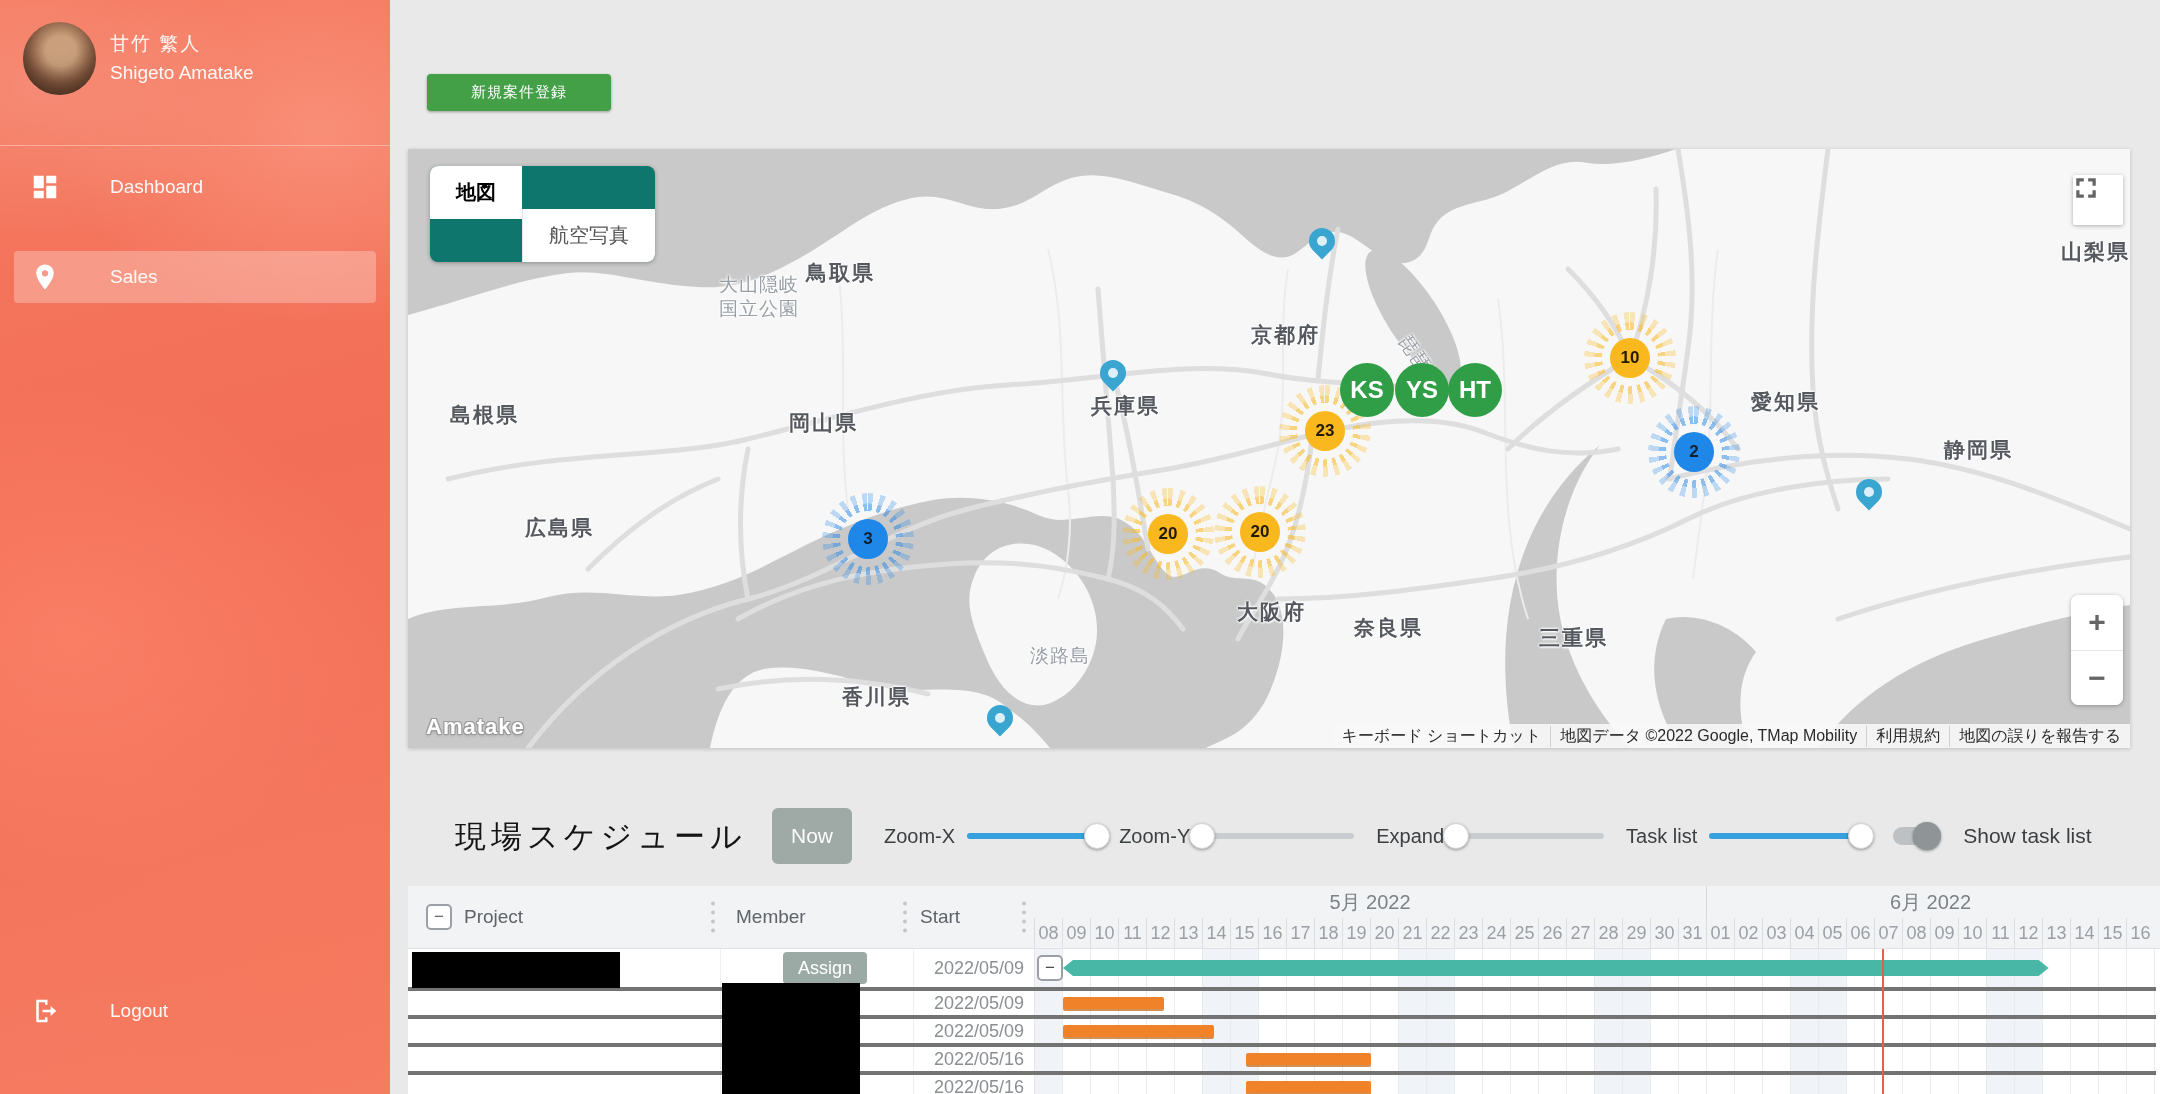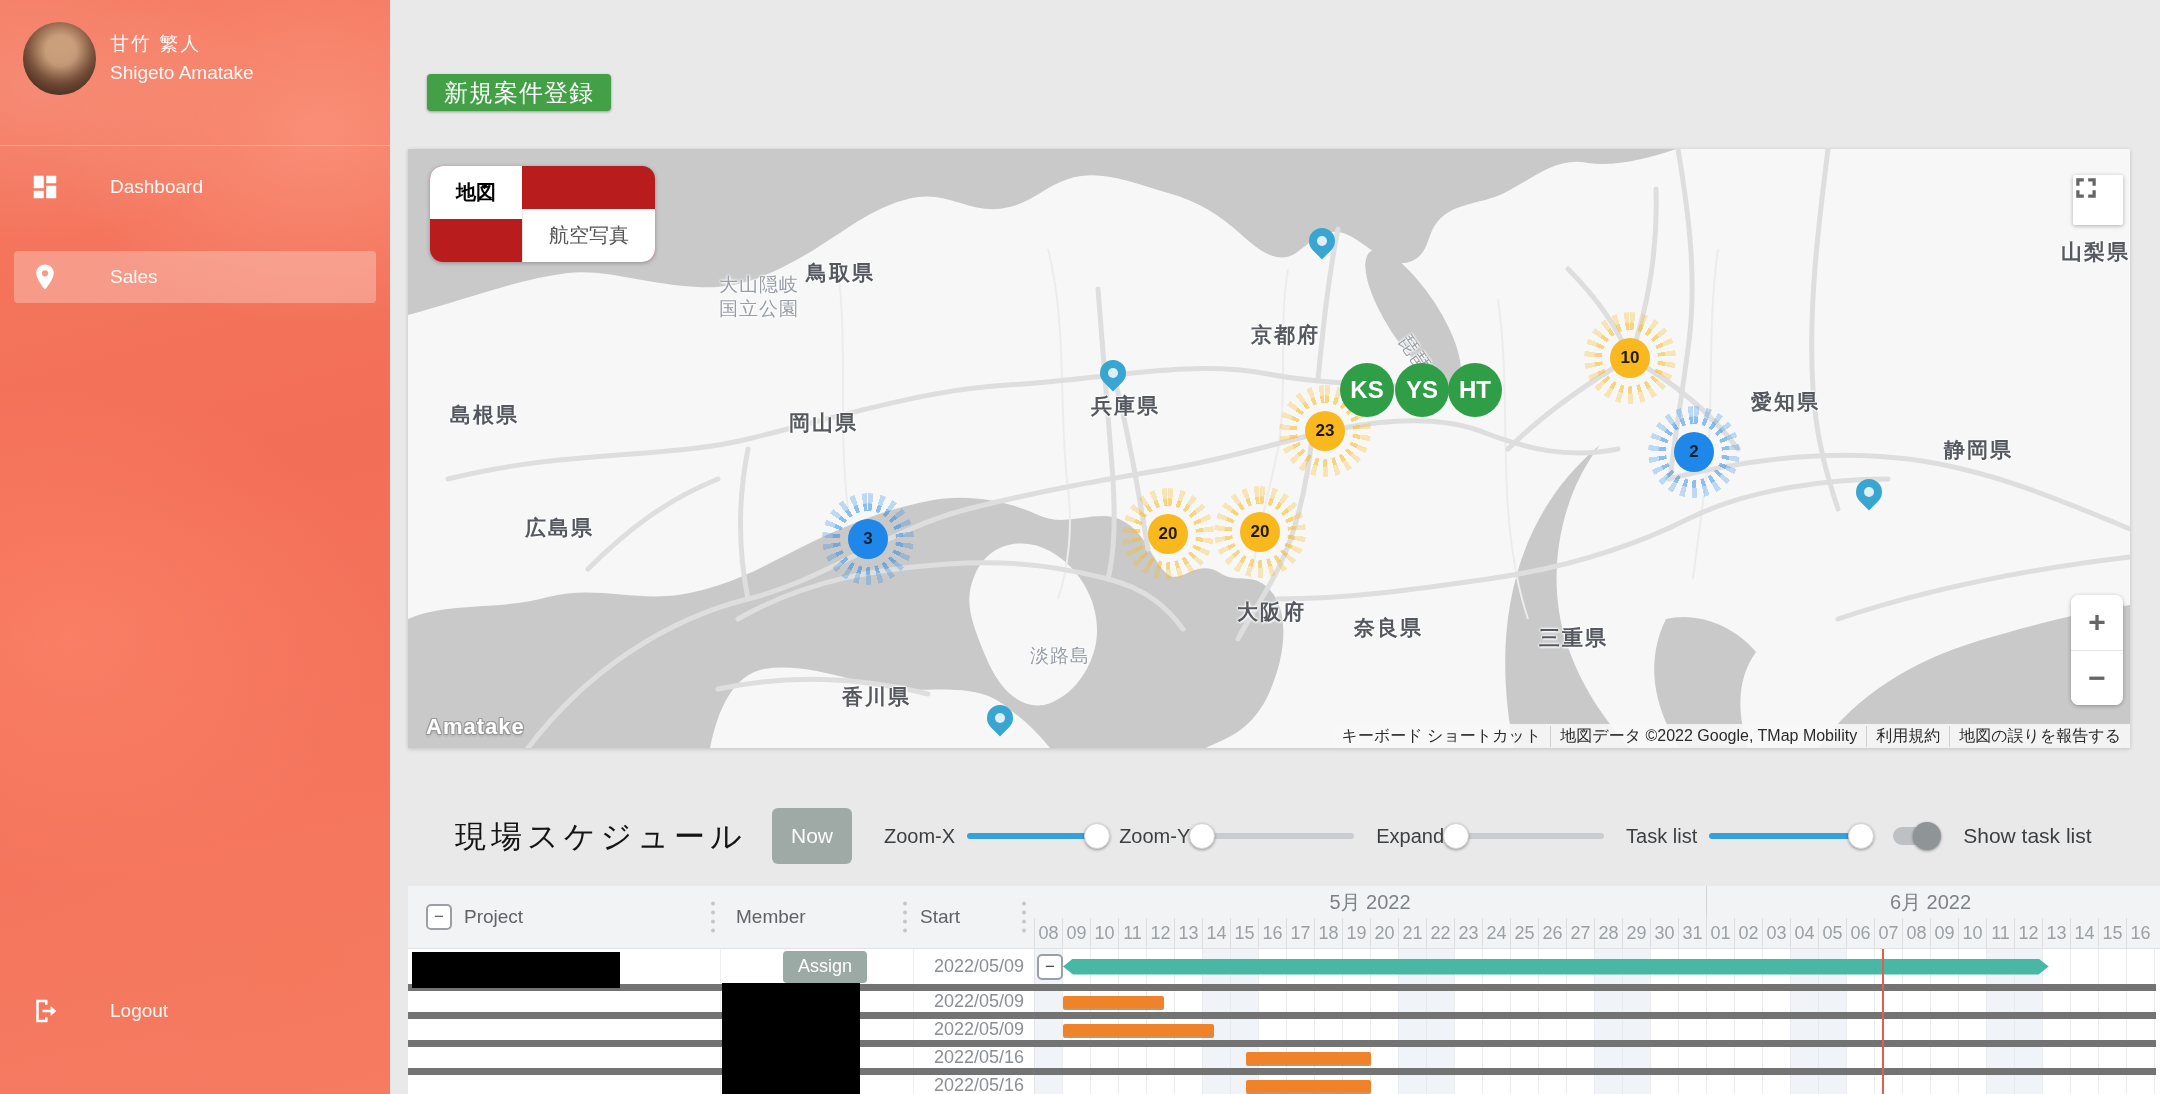--- a/index.html
+++ b/index.html
@@ -24,21 +24,21 @@
   .nav-item{position:absolute;left:0;width:348px;height:52px;display:flex;align-items:center;padding-left:30px;box-sizing:border-box;
     color:rgba(255,255,255,.95);font-size:19px;cursor:pointer;}
   .nav-item .ico{width:30px;height:30px;margin-right:50px;flex:0 0 30px;}
   .nav-item.active{left:14px;width:362px;padding-left:16px;background:rgba(255,255,255,.28);border-radius:4px;}
   #nav-dashboard{top:161px;}
   #nav-sales{top:251px;}
   #logout{top:985px;position:absolute;}
 
   
   .new-case{position:absolute;left:427px;top:74px;width:184px;height:37px;background:#43a047;color:#fff;
-    font-size:24px;border:none;border-radius:4px;box-shadow:0 1px 3px rgba(0,0,0,.35);letter-spacing:1px;cursor:pointer;
+    font-size:15px;border:none;border-radius:4px;box-shadow:0 1px 3px rgba(0,0,0,.35);letter-spacing:1px;cursor:pointer;
     font-family:"Liberation Sans","DejaVu Sans",sans-serif;}
 
   
   #map{position:absolute;left:408px;top:149px;width:1722px;height:599px;background:#f7f7f7;overflow:hidden;box-shadow:0 1px 4px rgba(0,0,0,.18);}
   #map svg{position:absolute;left:0;top:0;}
   .map-label{position:absolute;font-size:21px;font-weight:600;color:#55595f;letter-spacing:2px;white-space:nowrap;
     text-shadow:0 0 3px #fff,0 0 3px #fff,0 0 2px #fff,1px 1px 2px #fff;transform:translateY(-50%);transform-origin:left center;line-height:1.25;}
   .map-label.minor{font-size:19px;font-weight:500;color:#989ea6;letter-spacing:1px;}
   .pin{position:absolute;width:26px;height:26px;transform:translate(-50%,-50%);}
   .pin .body{position:absolute;left:0;top:0;width:26px;height:26px;background:#38a6d0;border-radius:50% 50% 50% 0;transform:rotate(-45deg);}
@@ -48,21 +48,21 @@
   .cluster::before{content:"";position:absolute;inset:-16px;border-radius:50%;}
   .cluster::after{content:"";position:absolute;inset:-26px;border-radius:50%;opacity:.55;}
   .cluster.yellow{background:#f9b81d;color:#201a06;}
   .cluster.yellow::before,.cluster.yellow::after{background:repeating-conic-gradient(rgba(249,184,29,.55) 0 7deg, rgba(249,184,29,0) 7deg 16deg);
     -webkit-mask:radial-gradient(circle,transparent 54%,#000 56% 78%,transparent 80%);mask:radial-gradient(circle,transparent 54%,#000 56% 78%,transparent 80%);}
   .cluster.blue{background:#1f87e8;color:#0c2233;}
   .cluster.blue::before,.cluster.blue::after{background:repeating-conic-gradient(rgba(33,134,232,.5) 0 7deg, rgba(33,134,232,0) 7deg 16deg);
     -webkit-mask:radial-gradient(circle,transparent 54%,#000 56% 78%,transparent 80%);mask:radial-gradient(circle,transparent 54%,#000 56% 78%,transparent 80%);}
   .member-badge{position:absolute;width:54px;height:54px;border-radius:50%;background:#2f9e47;color:#fff;
     transform:translate(-50%,-50%);display:flex;align-items:center;justify-content:center;font-size:24px;font-weight:700;z-index:6;}
-  .maptype{position:absolute;left:22px;top:17px;display:flex;background:#b91c1c;border-radius:13px;box-shadow:0 1px 4px rgba(0,0,0,.3);overflow:hidden;z-index:8;}
+  .maptype{position:absolute;left:22px;top:17px;display:flex;background:#0f766e;border-radius:8px;box-shadow:0 1px 4px rgba(0,0,0,.3);overflow:hidden;z-index:8;}
   .maptype button{height:53px;padding:0 26px;border:none;background:#fff;font-size:20px;color:#565656;cursor:pointer;
     font-family:"Liberation Sans","DejaVu Sans",sans-serif;}
   .maptype button.active{font-weight:700;color:#000;}
   .maptype button + button{border-left:1px solid #e6e6e6;margin-top:43px;}
   .fullscreen-btn{position:absolute;right:7px;top:26px;width:50px;height:50px;background:#fff;border:none;border-radius:2px;
     box-shadow:0 1px 4px rgba(0,0,0,.3);color:#666;z-index:8;display:flex;align-items:center;justify-content:center;cursor:pointer;}
   .zoomctl{position:absolute;right:7px;top:446px;width:52px;height:110px;background:#fff;border-radius:8px;
     box-shadow:0 1px 4px rgba(0,0,0,.3);display:flex;flex-direction:column;z-index:8;overflow:hidden;}
   .zoomctl button{flex:1;border:none;background:#fff;font-size:30px;font-weight:700;color:#666;cursor:pointer;line-height:1;}
   .zoomctl button:first-child{border-bottom:1px solid #e6e6e6;}
@@ -100,21 +100,21 @@
   .h-timeline{position:absolute;left:626px;top:0;width:1122px;height:62px;}
   .h-months{display:flex;height:32px;}
   .h-month{display:flex;align-items:center;justify-content:center;font-size:20px;color:#7d8288;box-sizing:border-box;}
   .h-month + .h-month{border-left:1px solid #d5d8db;}
   .h-days{display:flex;height:30px;}
   .h-day{width:28px;box-sizing:border-box;text-align:center;line-height:30px;font-size:18px;color:#9aa0a6;border-left:1px solid #dcdfe2;}
   .g-rows{position:relative;width:1748px;background:#fff;}
   .tl-bg{position:absolute;left:626px;top:0;bottom:0;width:1122px;z-index:1;
     background:repeating-linear-gradient(90deg,#ececec 0 1px,transparent 1px 28px);}
   .wk{position:absolute;top:0;bottom:0;width:28px;background:rgba(226,232,240,.5);}
-  .g-row{position:relative;display:flex;border-bottom:7px solid #737373;z-index:2;box-sizing:border-box;justify-content:center;}
+  .g-row{position:relative;display:flex;border-bottom:4px solid #737373;z-index:2;box-sizing:border-box;justify-content:center;}
   .c-project{width:312px;border-right:1px solid #f0f0f0;position:relative;}
   .c-member{width:192px;border-right:1px solid #f0f0f0;position:relative;}
   .c-start{width:121px;border-right:1px solid #e6e6e6;display:flex;align-items:center;justify-content:flex-end;
     padding-right:10px;font-size:18px;color:#8b8f93;box-sizing:border-box;}
   .c-tl{position:relative;flex:1;}
   .bar{position:absolute;top:50%;transform:translateY(-50%);z-index:3;cursor:pointer;}
   .bar.task{height:12px;background:#f08329;border-radius:2px;box-shadow:0 2px 0 rgba(198,108,28,.75);}
   .bar.summary{height:16px;background:#49b7a6;
     clip-path:polygon(10px 0,calc(100% - 10px) 0,100% 50%,calc(100% - 10px) 100%,10px 100%,0 50%);}
   .collapse-box{position:absolute;left:2px;top:50%;transform:translateY(-50%);width:26px;height:26px;background:#fff;

